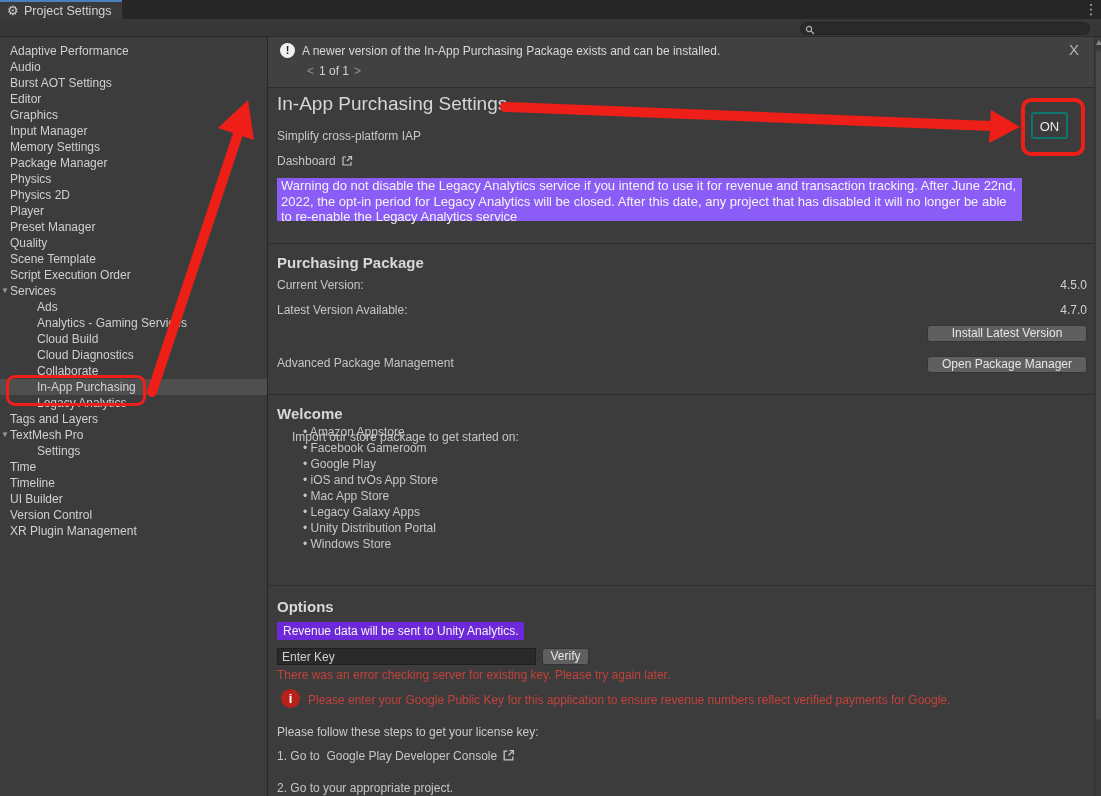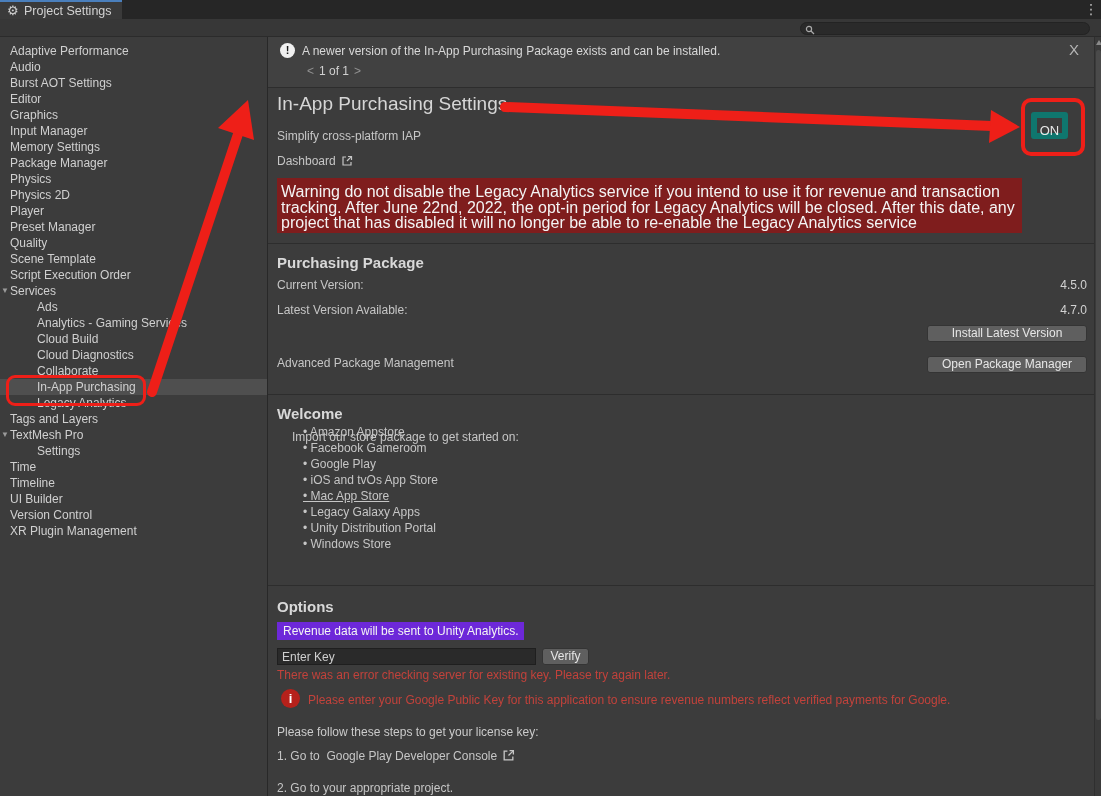--- a/index.html
+++ b/index.html
@@ -32,32 +32,32 @@
   .notif-text{left:302px;top:44px;font-size:12px;color:#d8d8d8;}
   .pager{left:302px;top:64px;font-size:12px;color:#d0d0d0;}
   .pager .pg{color:#929292;padding:0 5px;cursor:default;}
   .notif-x{left:1069px;top:41px;font-size:15px;color:#b4b4b4;cursor:default;}
   
   .h1{font-size:19px;color:#d6d6d6;}
   .h2{font-size:15px;font-weight:bold;color:#d8d8d8;}
   .body-t{font-size:12px;color:#c6c6c6;}
   .right-val{font-size:12px;color:#d2d2d2;}
   .hdiv{left:268px;width:826px;height:1px;background:#2d2d2d;}
-  .warnbox{left:277px;top:178px;width:737px;height:43px;background:#7f1d1d;color:#f4f4f4;
-           font-size:16px;line-height:15.5px;padding:6px 4px;}
+  .warnbox{left:277px;top:178px;width:737px;height:43px;background:#8b5cf6;color:#f4f4f4;
+           font-size:13px;line-height:15.5px;padding:0 4px;}
   .btn{background:#5f5f5f;border:1px solid #343434;border-radius:3px;color:#e6e6e6;
        font-size:12px;text-align:center;box-sizing:border-box;line-height:15px;cursor:default;}
   .chip{left:277px;top:622px;background:#6d28d9;color:#f4f4f4;font-size:12px;padding:2px 6px;}
   .keyinput{left:277px;top:648px;width:259px;height:17px;background:#2a2a2a;border:1px solid #1f1f1f;
             box-sizing:border-box;color:#d2d2d2;font-size:12px;padding:0 4px;font-family:inherit;outline:none;}
   .keyinput::placeholder{color:#cfcfcf;opacity:1;}
   .err{font-size:12px;color:#c2423b;}
   .err-icon{left:281px;top:689px;width:19px;height:19px;border-radius:50%;background:#b6211b;color:#fff;
             font-weight:bold;font-size:13px;text-align:center;line-height:19px;}
-  .onbtn{left:1031px;top:112px;width:37px;height:27px;border:6px solid #0f766e;border-radius:3px;
+  .onbtn{left:1031px;top:112px;width:37px;height:27px;border:2px solid #0f766e;border-radius:3px;
          color:#e8e8e8;font-size:13px;text-align:center;line-height:25px;box-sizing:border-box;cursor:default;}
   
   .sbar{left:1094px;top:37px;width:7px;height:759px;background:#3a3a3a;border-left:1px solid #2f2f2f;box-sizing:border-box;}
   .sbar .up{position:absolute;left:1px;top:3px;width:0;height:0;border-left:3px solid transparent;border-right:3px solid transparent;border-bottom:5px solid #8a8a8a;}
   .sbar .thumb{position:absolute;left:1px;top:13px;width:5px;height:670px;background:#4a4a4a;border-radius:3px;}
   
   .annot-rect{border-style:solid;border-color:var(--red);background:transparent;pointer-events:none;}
   #arrows{left:0;top:0;pointer-events:none;}
   .extlink{display:inline-block;vertical-align:-2px;margin-left:5px;}
 </style>
@@ -214,21 +214,21 @@
 
   <div class="abs hdiv" style="top:394px;"></div>
 
   <div class="abs h2" style="left:277px;top:405px;">Welcome</div>
   <div class="abs body-t" style="left:292px;top:430px;">Import our store package to get started on:</div>
   <div class="abs" style="left:303px;top:424px;" id="store-list">
       <div class="body-t" style="height: 16px; line-height: 16px;">• Amazon Appstore</div>
       <div class="body-t" style="height: 16px; line-height: 16px;">• Facebook Gameroom</div>
       <div class="body-t" style="height: 16px; line-height: 16px;">• Google Play</div>
       <div class="body-t" style="height: 16px; line-height: 16px;">• iOS and tvOs App Store</div>
-      <div class="body-t" style="height: 16px; line-height: 16px; text-decoration: underline;">• Mac App Store</div>
+      <div class="body-t" style="height: 16px; line-height: 16px;">• Mac App Store</div>
       <div class="body-t" style="height: 16px; line-height: 16px;">• Legacy Galaxy Apps</div>
       <div class="body-t" style="height: 16px; line-height: 16px;">• Unity Distribution Portal</div>
       <div class="body-t" style="height: 16px; line-height: 16px;">• Windows Store</div>
     </div>
 
   <div class="abs hdiv" style="top:585px;"></div>
 
   <div class="abs h2" style="left:277px;top:598px;">Options</div>
   <div class="abs chip">Revenue data will be sent to Unity Analytics.</div>
   <input class="abs keyinput" placeholder="Enter Key" style="">

